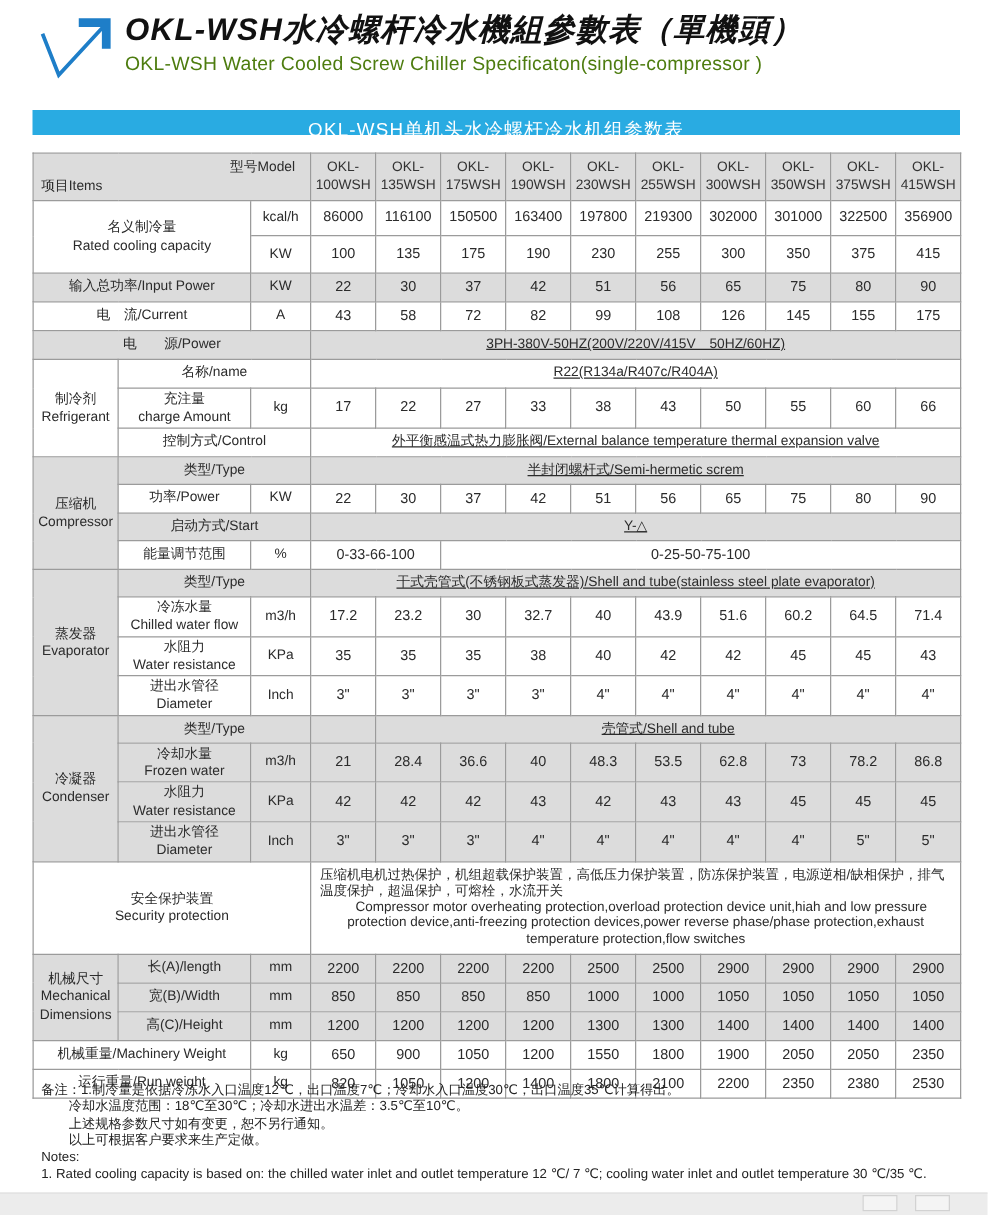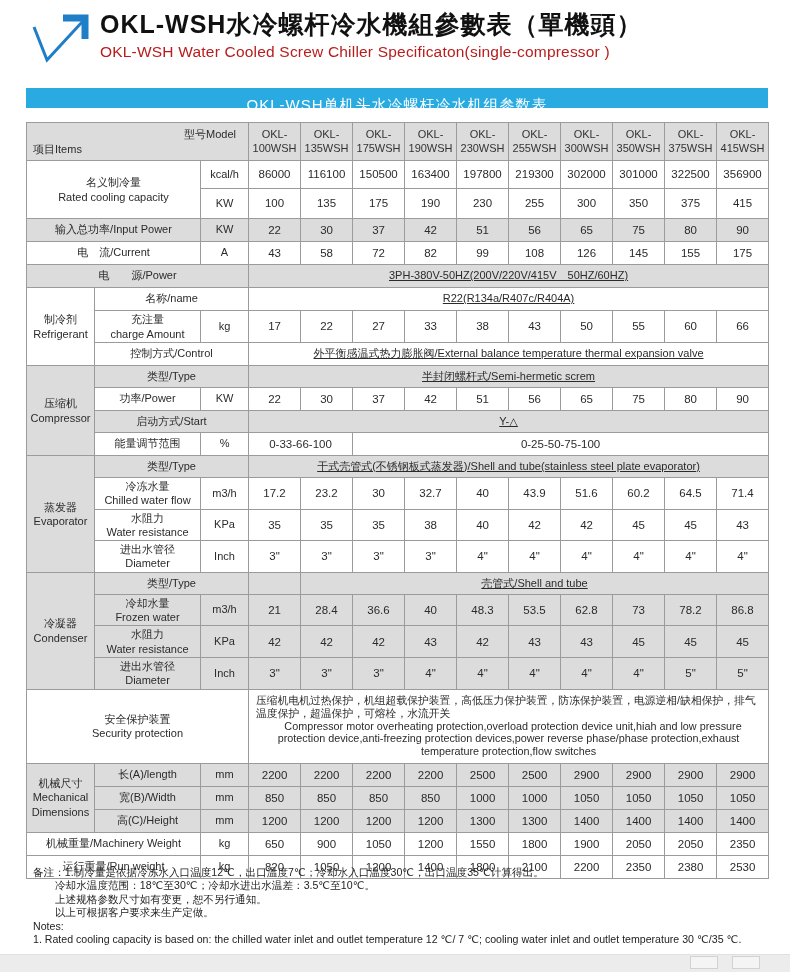--- a/index.html
+++ b/index.html
@@ -1,22 +1,22 @@
 <!DOCTYPE html>
 <html><head>
 <meta charset="utf-8">
 <style>
   html,body{margin:0;padding:0;background:#fff;}
   body{width:790px;height:972px;position:relative;overflow:hidden;
        font-family:"Liberation Sans","DejaVu Sans",sans-serif;color:#2b2b2b;}
   .masthead{position:absolute;top:8px;left:30px;display:flex;align-items:flex-start;}
   .logo{width:62px;height:56px;margin-top:4px;}
   .titles{margin-left:8px;}
-  .t-zh{font-size:25px;font-weight:bold;color:#111;letter-spacing:1px;line-height:32px;}
-  .t-en{font-size:15.5px;color:#b91c1c;margin-top:3px;letter-spacing:.2px;}
+  .t-zh{font-size:25px;font-weight:bold;color:#111;letter-spacing:1px;line-height:32px;font-style:italic;}
+  .t-en{font-size:15.5px;color:#4d7c0f;margin-top:3px;letter-spacing:.2px;}
   .table-title{position:absolute;top:88px;left:26px;width:742px;height:20px;
        background:#29abe2;color:#fff;font-size:15px;line-height:34px;text-align:center;letter-spacing:1px;}
   table{position:absolute;top:122px;left:26px;width:742px;border-collapse:collapse;table-layout:fixed;}
   td{border:1px solid #9b9b9b;font-size:11px;text-align:center;vertical-align:middle;
      padding:1px 2px;line-height:1.22;color:#2b2b2b;background:#fff;overflow:hidden;}
   tr.grey td{background:#dcdcdc;}
   td.cat-white{background:#fff;}
   td.cat-grey{background:#dcdcdc;}
   .v{font-size:11.5px;}
   .model{font-size:11px;white-space:pre-line;color:#333;}

